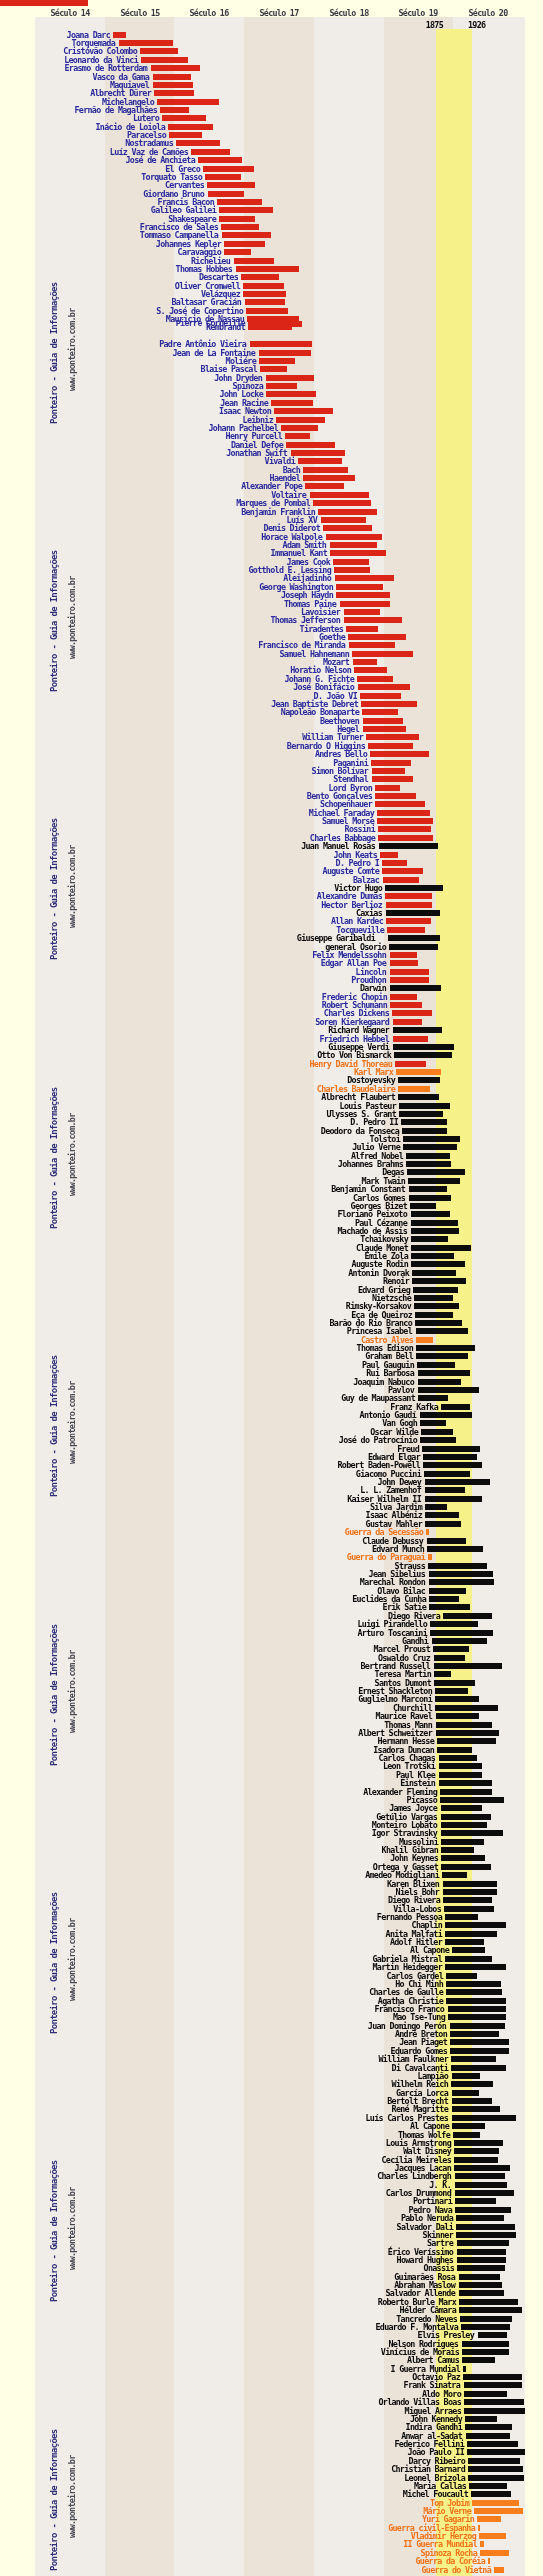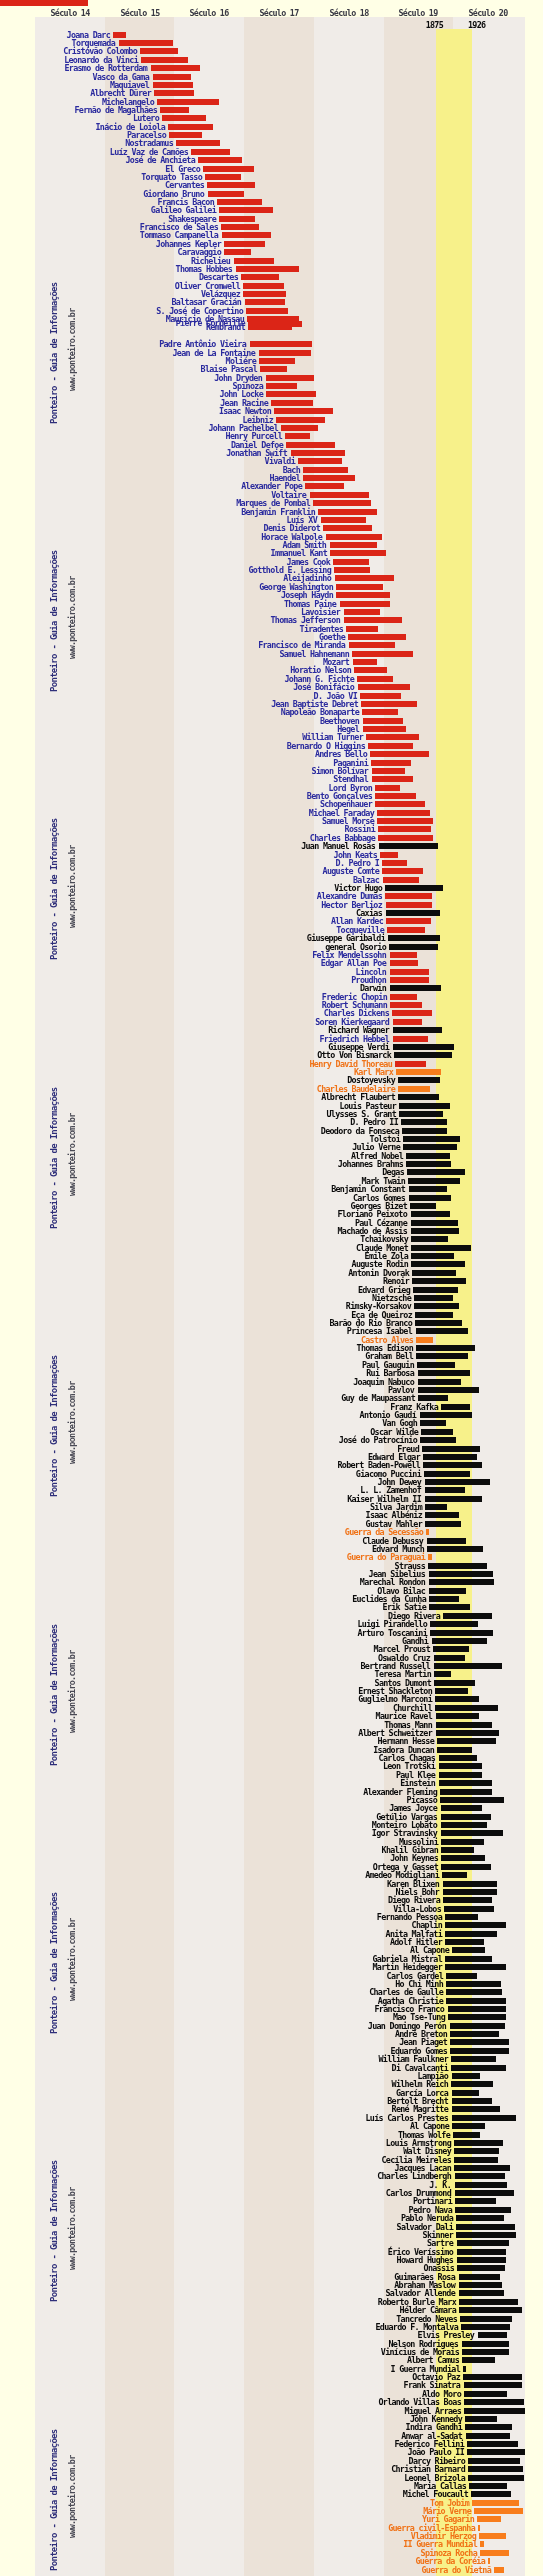--- a/index.html
+++ b/index.html
@@ -491,21 +491,21 @@
       </div>
       <div class="row" style="top: 917px;">
         <span class="row-label" style="right: 161px; color: rgb(43, 43, 158);">Allan Kardec</span>
         <div class="life-bar" style="left: 386px; width: 45px; background: rgb(219, 37, 23);"></div>
       </div>
       <div class="row" style="top: 926px;">
         <span class="row-label" style="right: 160px; color: rgb(43, 43, 158);">Tocqueville</span>
         <div class="life-bar" style="left: 387px; width: 38px; background: rgb(219, 37, 23);"></div>
       </div>
       <div class="row" style="top: 934px;">
-        <span class="row-label" style="right: 159px; color: rgb(11, 11, 11); text-align: center;">Giuseppe Garibaldi</span>
+        <span class="row-label" style="right: 169px; color: rgb(11, 11, 11); text-align: center;">Giuseppe Garibaldi</span>
         <div class="life-bar" style="left: 388px; width: 52px; background: rgb(12, 12, 12);"></div>
       </div>
       <div class="row" style="top: 943px;">
         <span class="row-label" style="right: 158px; color: rgb(11, 11, 11);">general Osorio</span>
         <div class="life-bar" style="left: 389px; width: 49px; background: rgb(12, 12, 12);"></div>
       </div>
       <div class="row" style="top: 951px;">
         <span class="row-label" style="right: 158px; color: rgb(43, 43, 158);">Felix Mendelssohn</span>
         <div class="life-bar" style="left: 390px; width: 26.5px; background: rgb(219, 37, 23);"></div>
       </div>

